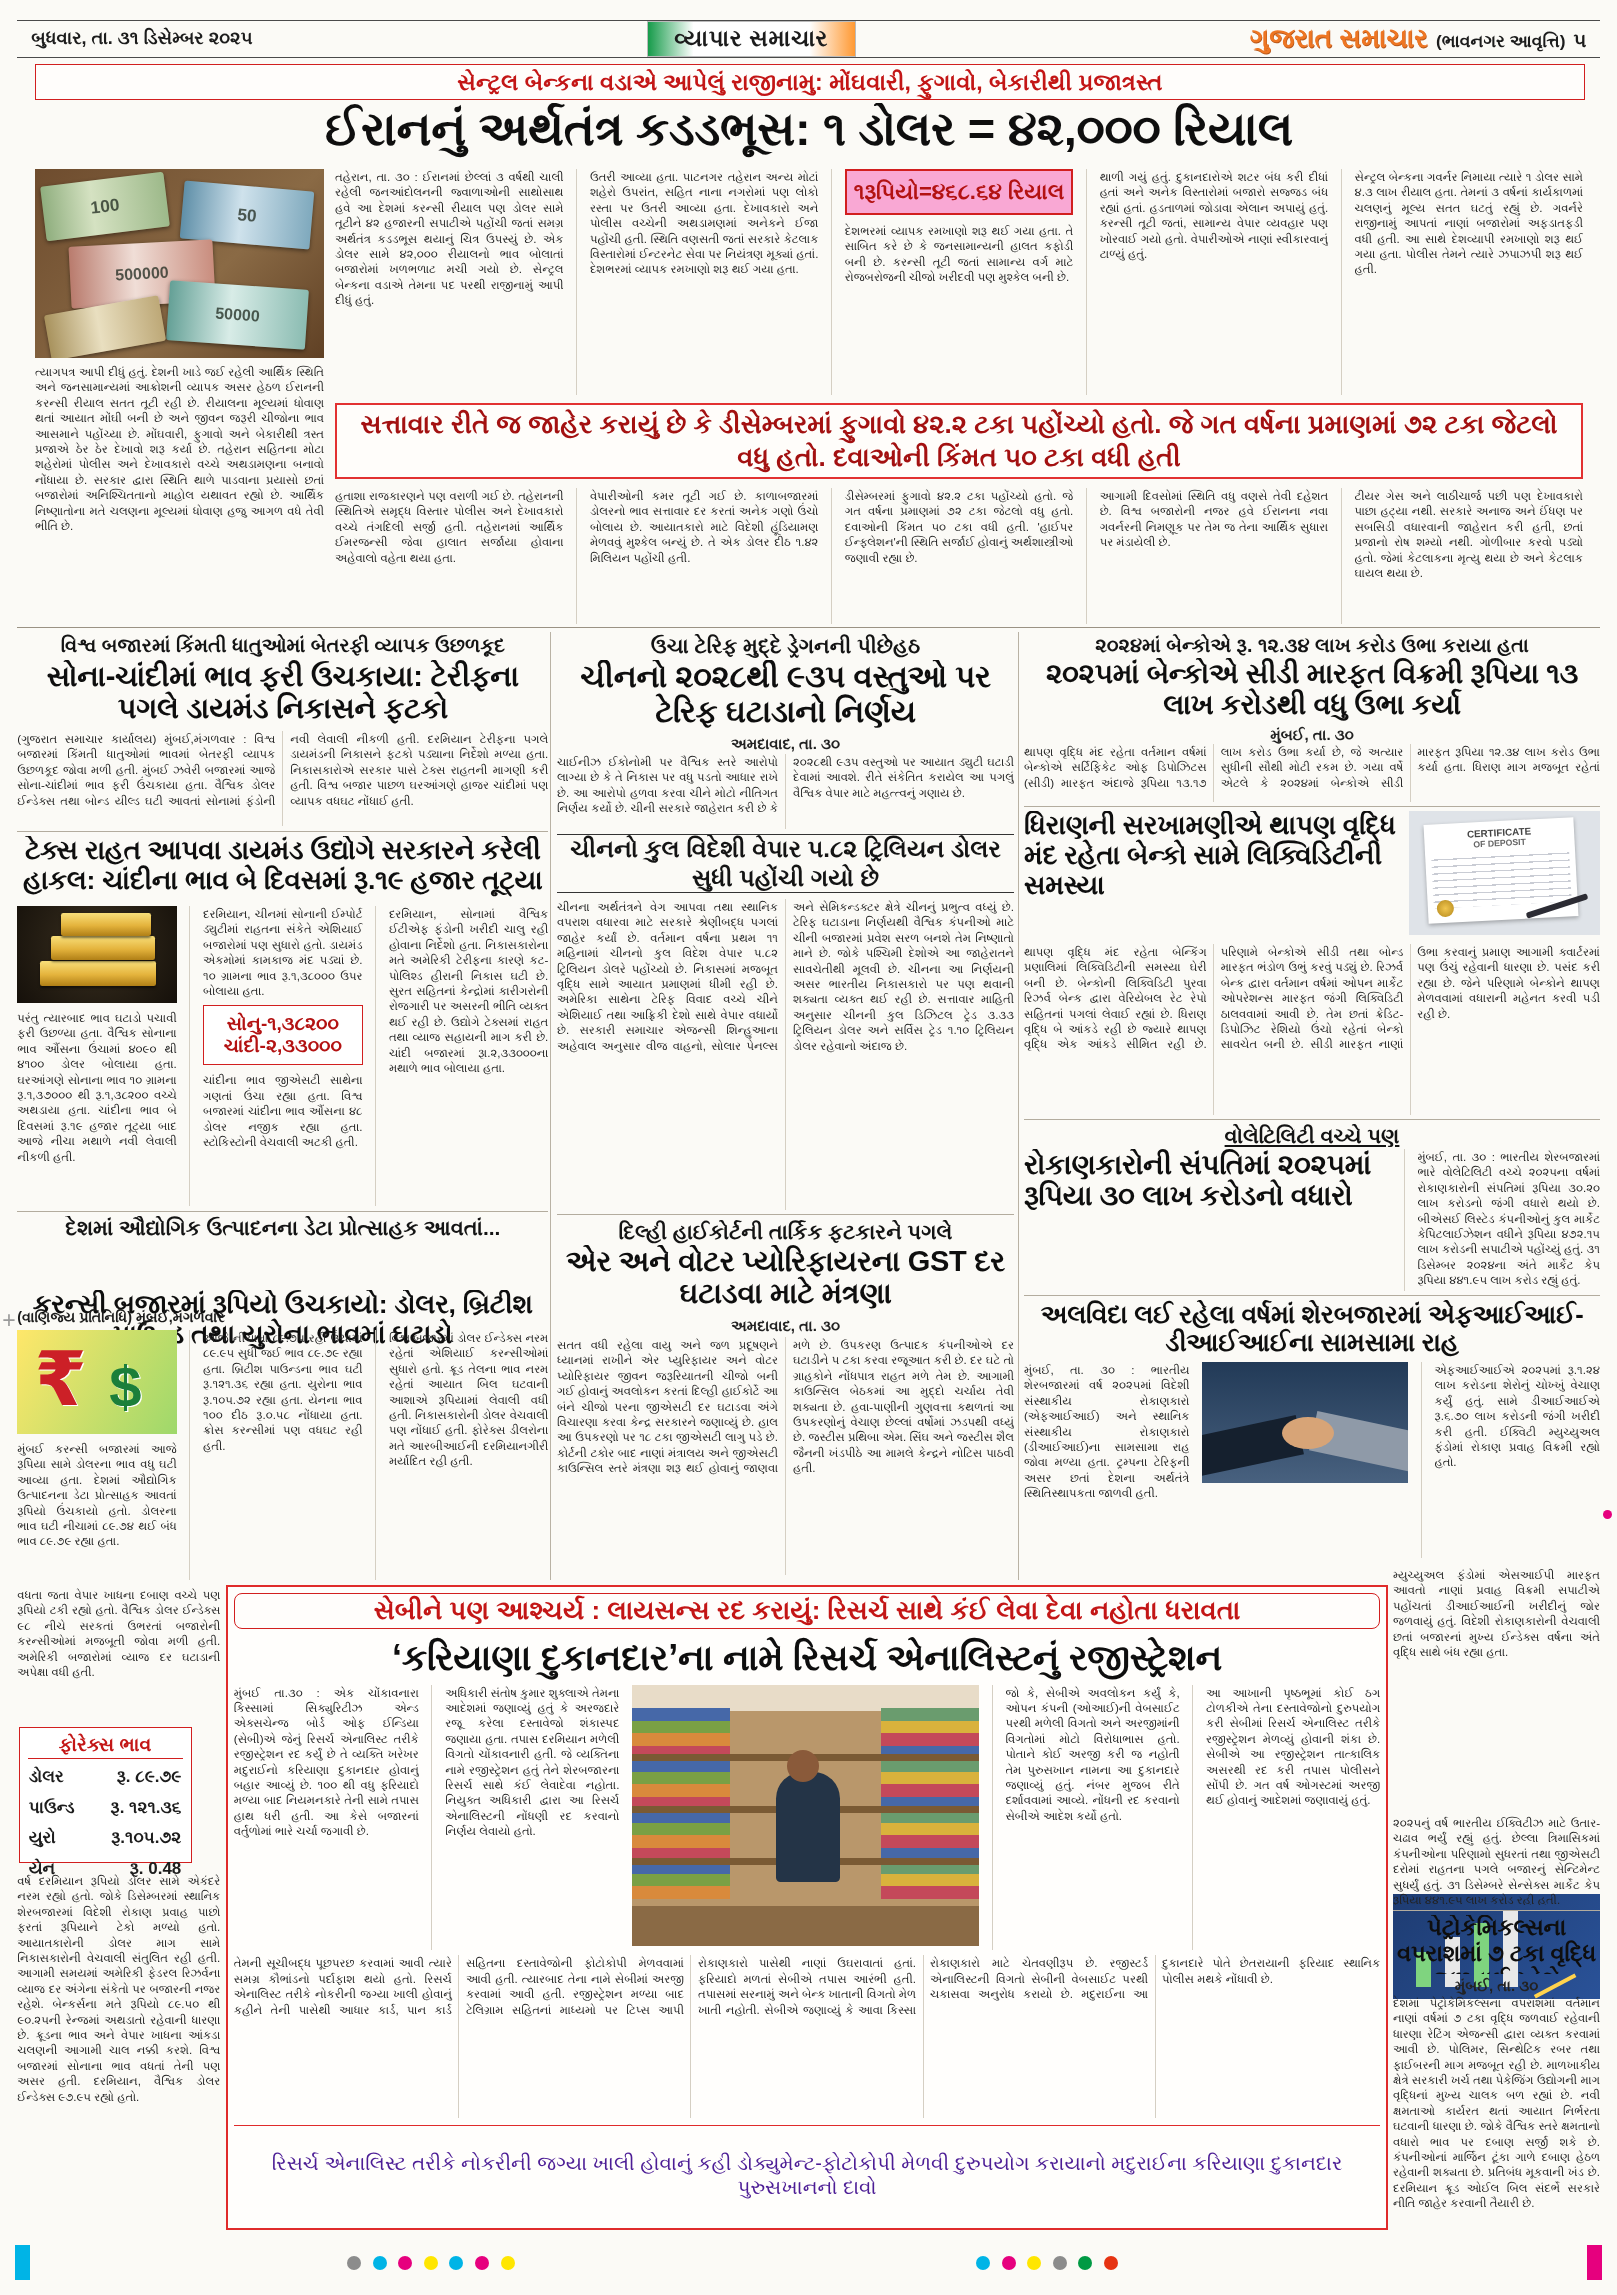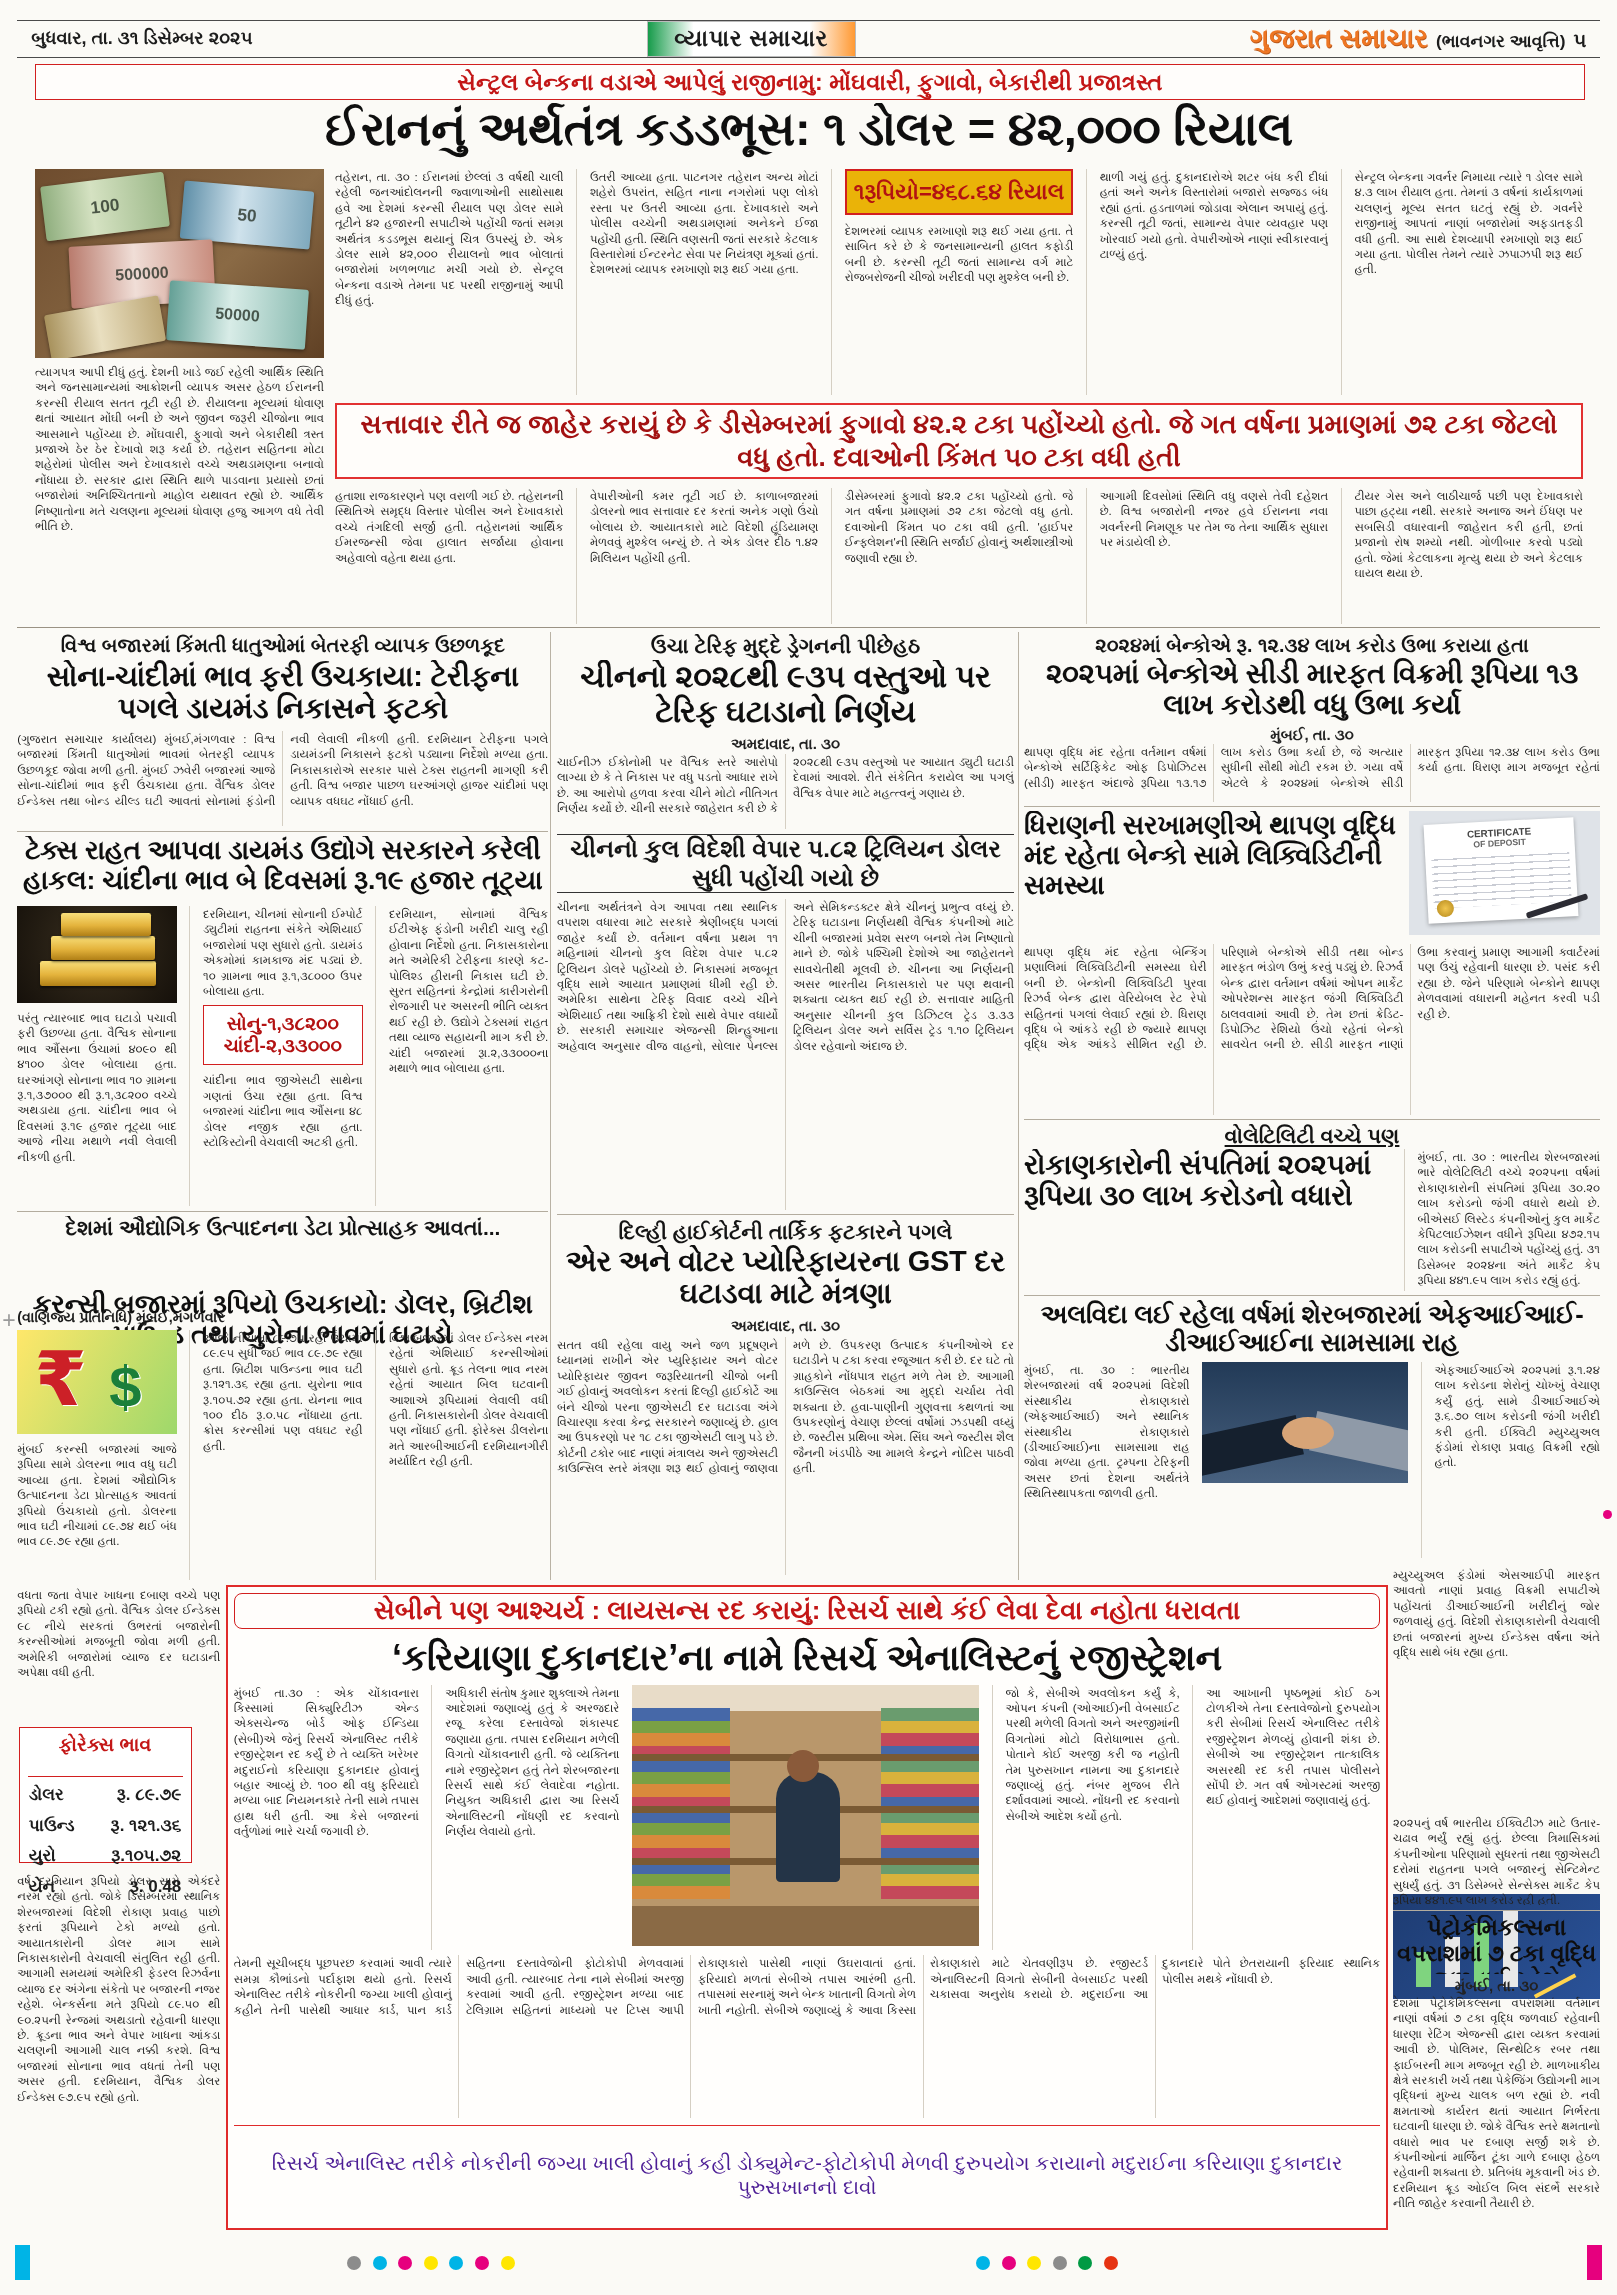--- a/index.html
+++ b/index.html
@@ -13,25 +13,25 @@
   .hl{font-weight:bold;line-height:1.12;color:#0e0e0e;text-align:center;letter-spacing:-0.3px;overflow:hidden;}
   .kick{font-weight:bold;text-align:center;color:#141414;overflow:hidden;}
   .dl{font-weight:bold;text-align:center;font-size:15px;color:#222;}
   .hr{position:absolute;height:1.2px;background:#9a9284;}
   .vr{position:absolute;width:0.6px;background:#b9b2a4;}
   .xrow{display:flex;gap:12.7px;overflow:hidden;}
   .xrow>.xc{flex:1;min-width:0;}
   .xrow>.xc+.xc,.xrow>.xf+.xc{border-left:0.6px solid #d5cfc3;padding-left:12.7px;}
   .xf{flex:none;}
   .redstrip{border:1.7px solid #d21f1f;color:#c31616;font-weight:bold;display:flex;align-items:center;justify-content:center;text-align:center;background:#fffdfb;}
-  .ratebox{border:2.3px solid #d21f1f;color:#b31212;font-size:22px;font-weight:bold;text-align:center;padding:8px 2.3px;margin-bottom:8px;background:#eab308;}
+  .ratebox{border:2.3px solid #d21f1f;color:#b31212;font-size:22px;font-weight:bold;text-align:center;padding:8px 2.3px;margin-bottom:8px;background:#f9a8d4;}
   .highlight{border:2.3px solid #e23131;color:#a31111;font-size:26px;font-weight:bold;text-align:center;line-height:1.28;display:flex;align-items:center;justify-content:center;padding:3.5px 11.6px;background:#fffdfa;}
   .metalbox{border:1.7px solid #d21f1f;color:#b31212;font-size:19px;font-weight:bold;text-align:center;padding:7px 2.3px;margin:7px 0;background:#fff;}
   .forexbox{border:1.7px solid #d21f1f;background:#fff;padding:5.8px 8px;}
-  .forexbox .ft{color:#c31616;font-size:19px;font-weight:bold;text-align:center;border-bottom:1.7px solid #d21f1f;padding-bottom:20px;margin-bottom:3.5px;}
+  .forexbox .ft{color:#c31616;font-size:19px;font-weight:bold;text-align:center;border-bottom:1.7px solid #d21f1f;padding-bottom:2px;margin-bottom:3.5px;}
   .frow{display:flex;justify-content:space-between;font-size:17px;font-weight:bold;padding:5.2px 1.2px;}
   .bigbox{border:2.3px solid #e02b2b;background:#fffefc;padding:5.8px;}
   .gfoot{border-top:1.7px solid #e02b2b;color:#4c1d95;font-weight:normal;text-align:center;font-size:20px;padding-top:25px;line-height:1.2;}
   .photo{position:relative;overflow:hidden;background:#888;}
   .note{position:absolute;border-radius:2.9px;box-shadow:0 1.7px 4.6px rgba(0,0,0,.45);display:flex;align-items:center;justify-content:center;font-weight:bold;color:rgba(30,40,30,.75);}
   .ribbon{background:linear-gradient(90deg,#169b4a 0%,#ffffff 22%,#ffffff 78%,#ff9933 100%);padding:3.5px 26.6px;border:0.6px solid #bbb;}
   .dot{width:14px;height:14px;border-radius:50%;}
   .bar{border-radius:2.3px;background:linear-gradient(180deg,#f8df7a,#e4b33c 55%,#b07f16);box-shadow:0 1.2px 2.3px rgba(0,0,0,.5);}
   .shelf{position:absolute;left:0;right:0;height:7px;background:#7a5a34;}
 </style>

